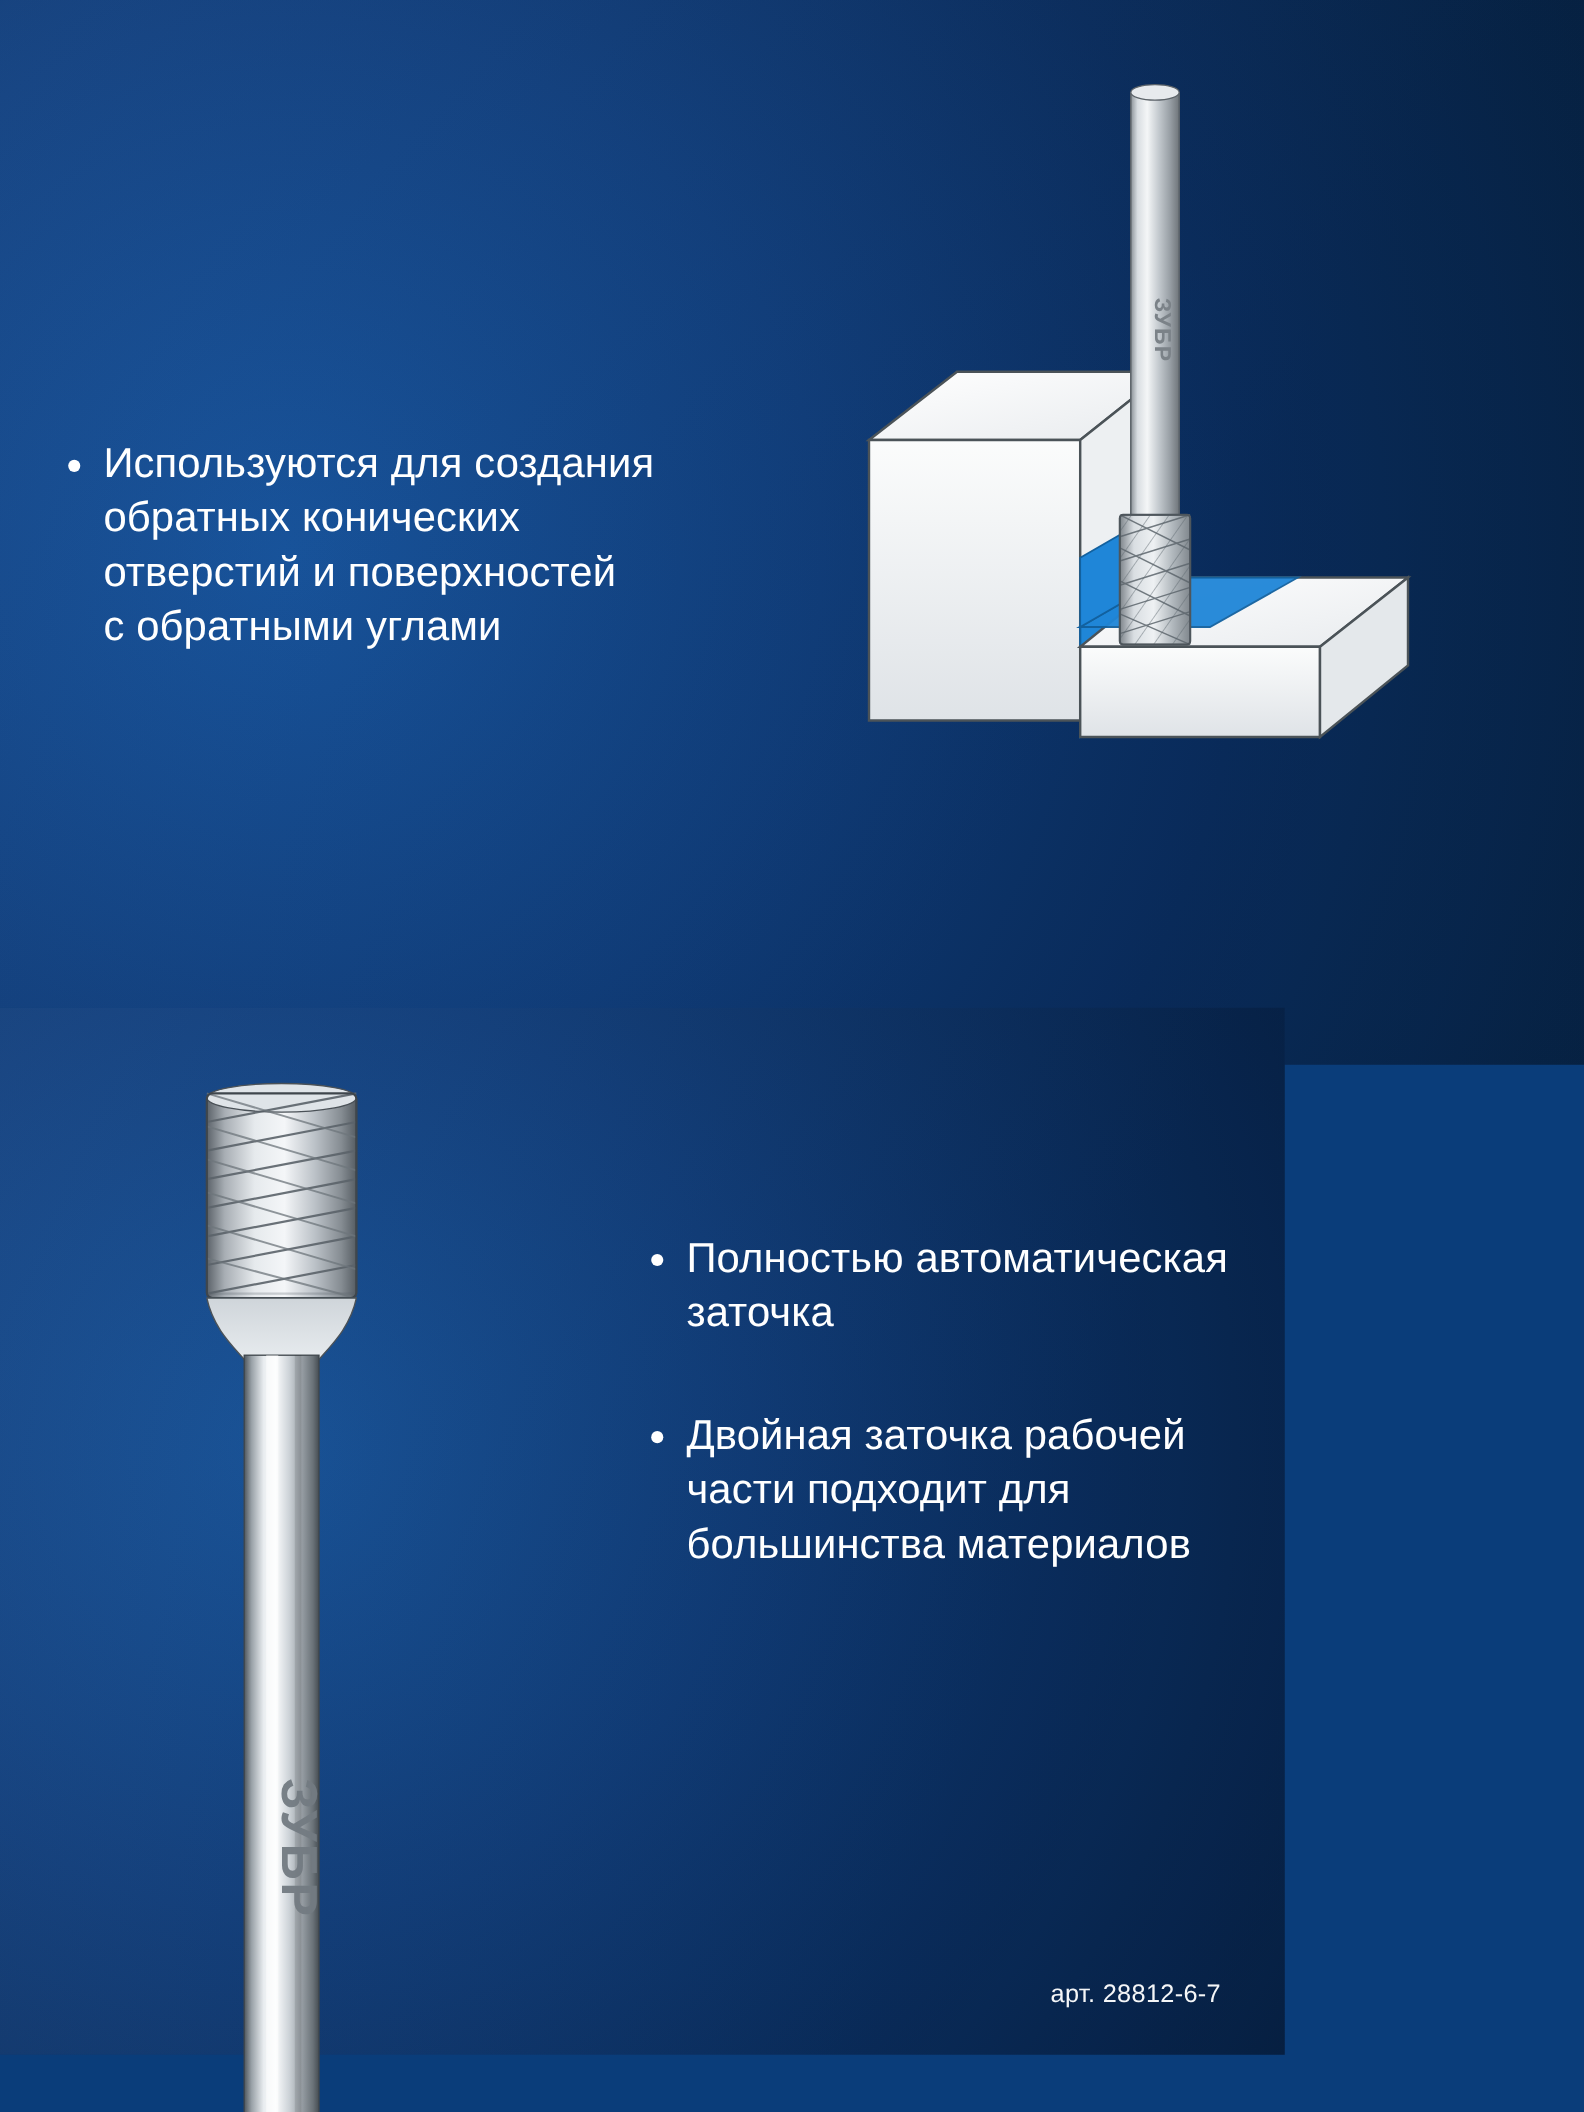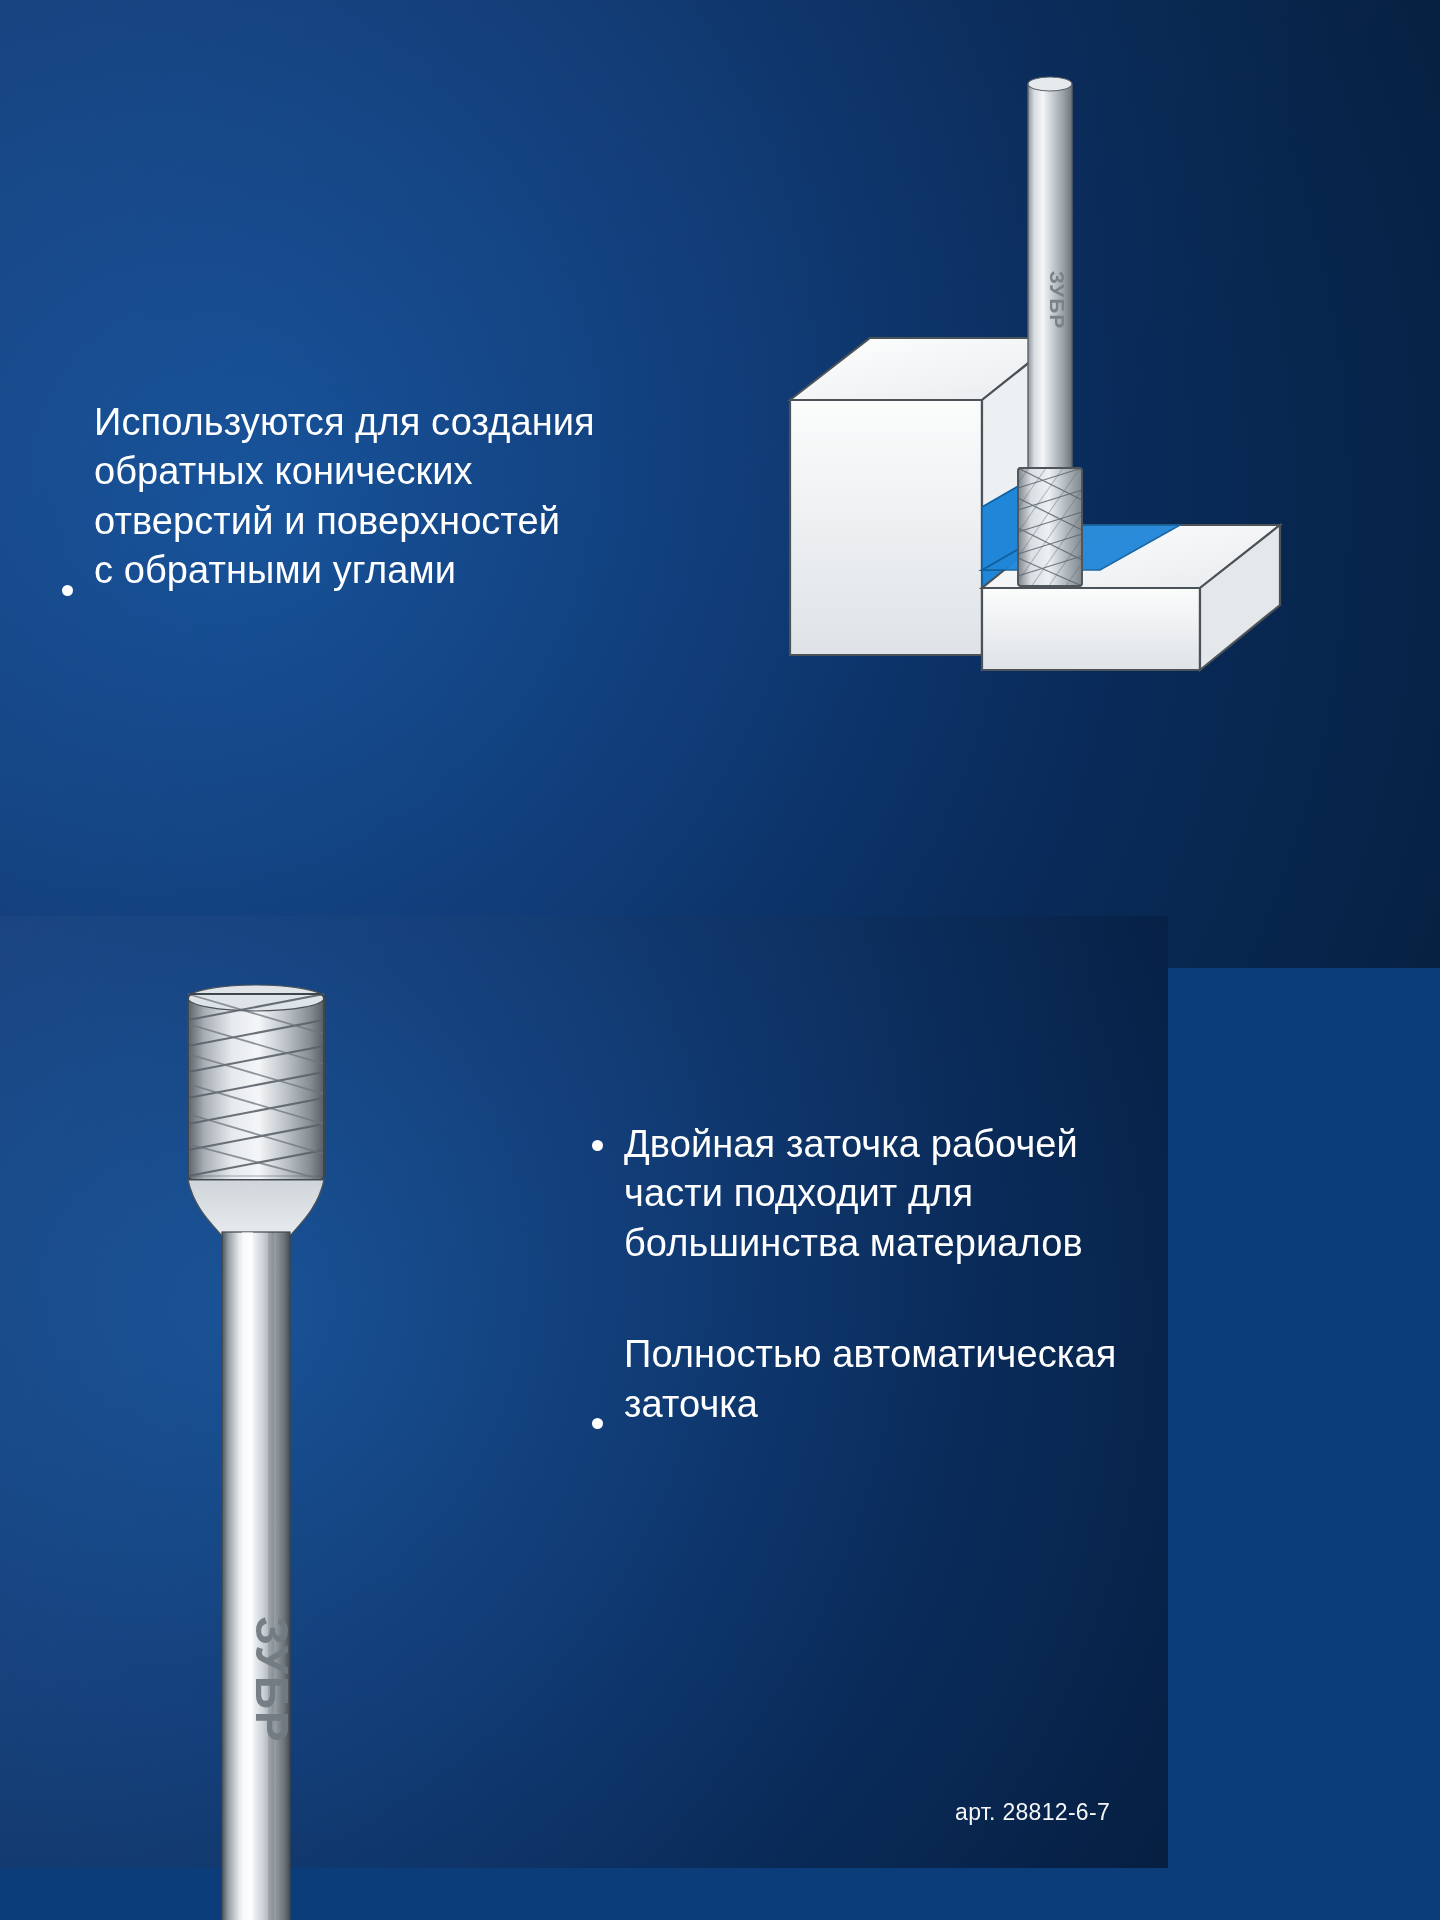--- a/index.html
+++ b/index.html
@@ -74,21 +74,21 @@
   .bullets.bottom {
     left: 592px;
     top: 1120px;
     width: 690px;
   }
   .bullet-item {
     display: flex;
     align-items: flex-start;
     margin-bottom: 62px;
   }
-  .bullet-item:last-child { margin-bottom: 0; align-items: flex-end; }
+  .bullet-item:last-child { margin-bottom: 0; }
   .bullet-dot {
     flex: 0 0 auto;
     width: 11px;
     height: 11px;
     border-radius: 50%;
     background: #ffffff;
     margin-top: 20px;
     margin-right: 21px;
   }
   .bullet-text {
@@ -291,24 +291,24 @@
     <rect x="118" y="252" width="6" height="700" fill="#000000" opacity="0.10"></rect>
 
     <g transform="translate(106,700) rotate(90)">
       <text x="0" y="0" text-anchor="middle" font-family="Liberation Sans, sans-serif" font-size="46" font-weight="700" fill="#737b82" letter-spacing="2" opacity="0.95">ЗУБР</text>
     </g>
   </svg>
 
   <div class="bullets bottom">
     <div class="bullet-item">
       <span class="bullet-dot"></span>
+      <span class="bullet-text">Полностью автоматическая
+заточка</span>
+    </div>
+    <div class="bullet-item">
+      <span class="bullet-dot"></span>
       <span class="bullet-text">Двойная заточка рабочей
 части подходит для
 большинства материалов</span>
     </div>
-    <div class="bullet-item">
-      <span class="bullet-dot"></span>
-      <span class="bullet-text">Полностью автоматическая
-заточка</span>
-    </div>
   </div>
 
 </div>
 
 </body></html>

